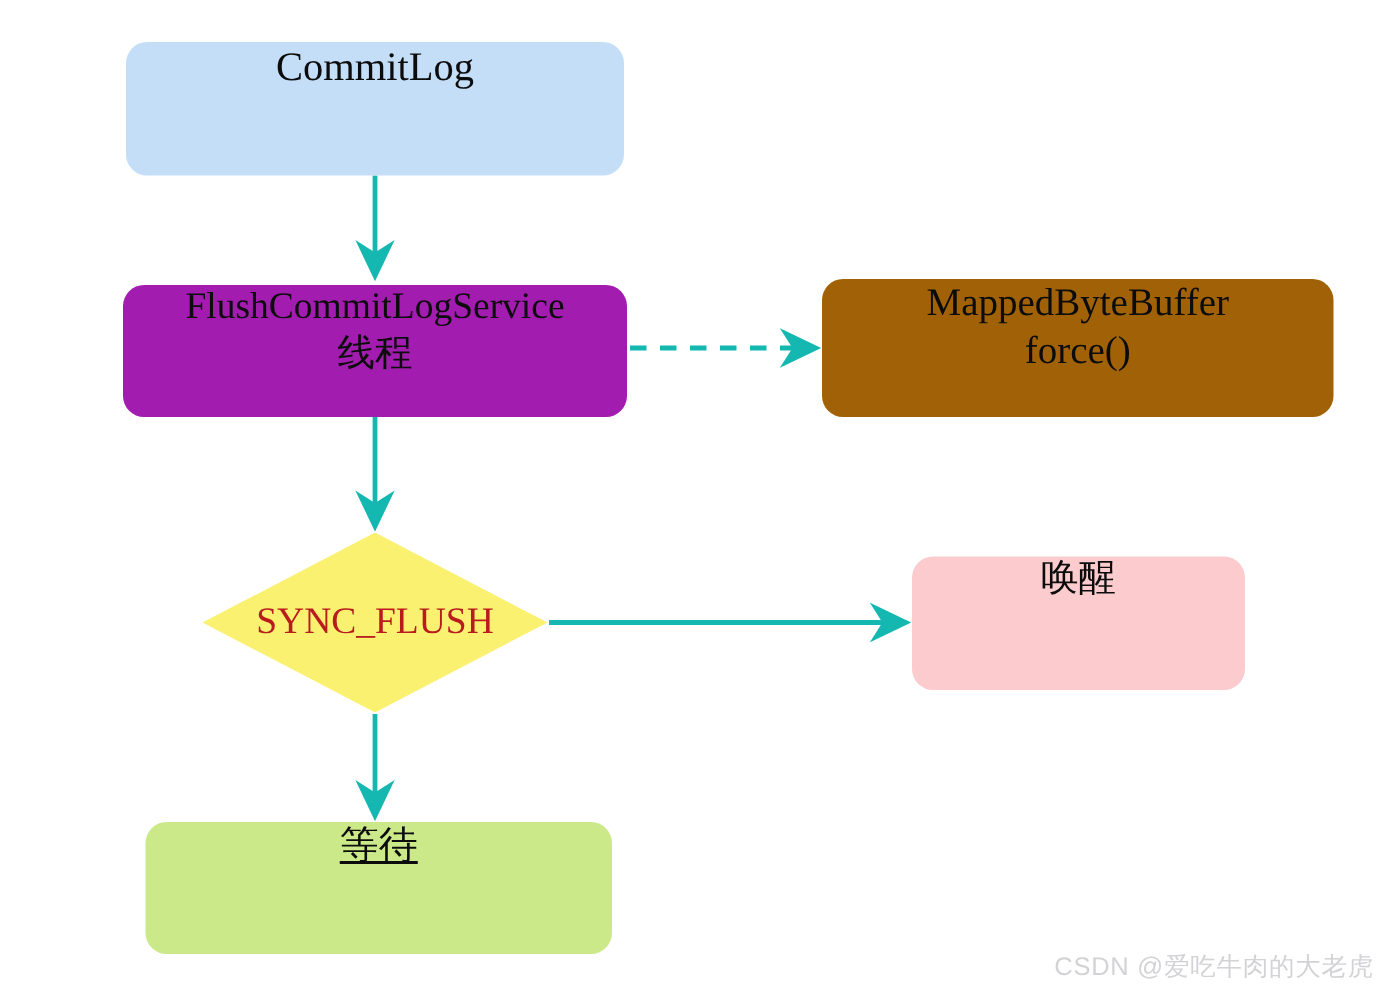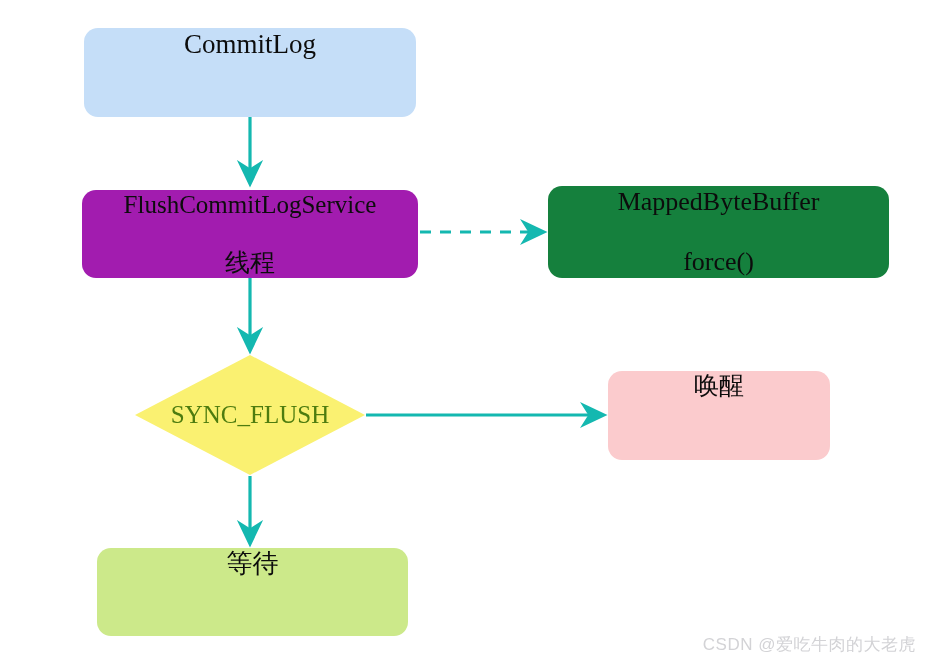--- a/index.html
+++ b/index.html
@@ -14,21 +14,21 @@
     background: #ffffff;
     overflow: hidden;
     font-family: "Liberation Serif", "DejaVu Serif", serif;
   }
   .node {
     position: absolute;
     box-sizing: border-box;
     display: flex;
     flex-direction: column;
     align-items: center;
-    justify-content: space-between;
+    justify-content: flex-start;
     text-align: center;
     color: #0c0c0c;
     line-height: 1.22;
   }
   .rounded {
     border-radius: 14px;
   }
   .node .line1, .node .line2 {
     display: block;
     white-space: nowrap;
@@ -52,20 +52,21 @@
   }
   #node-wakeup {
     left: 608px; top: 371px;
     width: 222px; height: 89px;
     font-size: 25px;
   }
   #node-countdownlatch {
     left: 97px;  top: 548px;
     width: 311px; height: 88px;
     font-size: 26px;
+    text-decoration: underline;
   }
 
   
   #node-syncflush {
     left: 135px; top: 355px;
     width: 230px; height: 120px;
     background: transparent;
   }
   #node-syncflush .diamond-shape {
     position: absolute;
@@ -74,21 +75,21 @@
     background: #FAF171;
     clip-path: polygon(50% 0%, 100% 50%, 50% 100%, 0% 50%);
   }
   #node-syncflush .diamond-label {
     position: absolute;
     left: 50%;
     top: 50%;
     transform: translate(-50%, -50%);
     font-size: 25px;
     white-space: nowrap;
-    color: #4d7c0f;
+    color: #b91c1c;
   }
 
   
   .edge-svg {
     position: absolute;
     left: 0; top: 0;
     width: 930px; height: 664px;
     pointer-events: none;
   }
 
@@ -140,21 +141,21 @@
 
   <div class="node rounded" id="node-commitlog" style="background:#C5DEF8;">
     <span class="line1">CommitLog</span>
   </div>
 
   <div class="node rounded" id="node-flushservice" style="background:#a21caf;">
     <span class="line1">FlushCommitLogService</span>
     <span class="line2">线程</span>
   </div>
 
-  <div class="node rounded" id="node-mappedbuffer" style="background:#15803d;">
+  <div class="node rounded" id="node-mappedbuffer" style="background:#a16207;">
     <span class="line1">MappedByteBuffer</span>
     <span class="line2">force()</span>
   </div>
 
   <div class="node" id="node-syncflush">
     <div class="diamond-shape"></div>
     <span class="diamond-label">SYNC_FLUSH</span>
   </div>
 
   <div class="node rounded" id="node-wakeup" style="background:#FBCBCD;">

